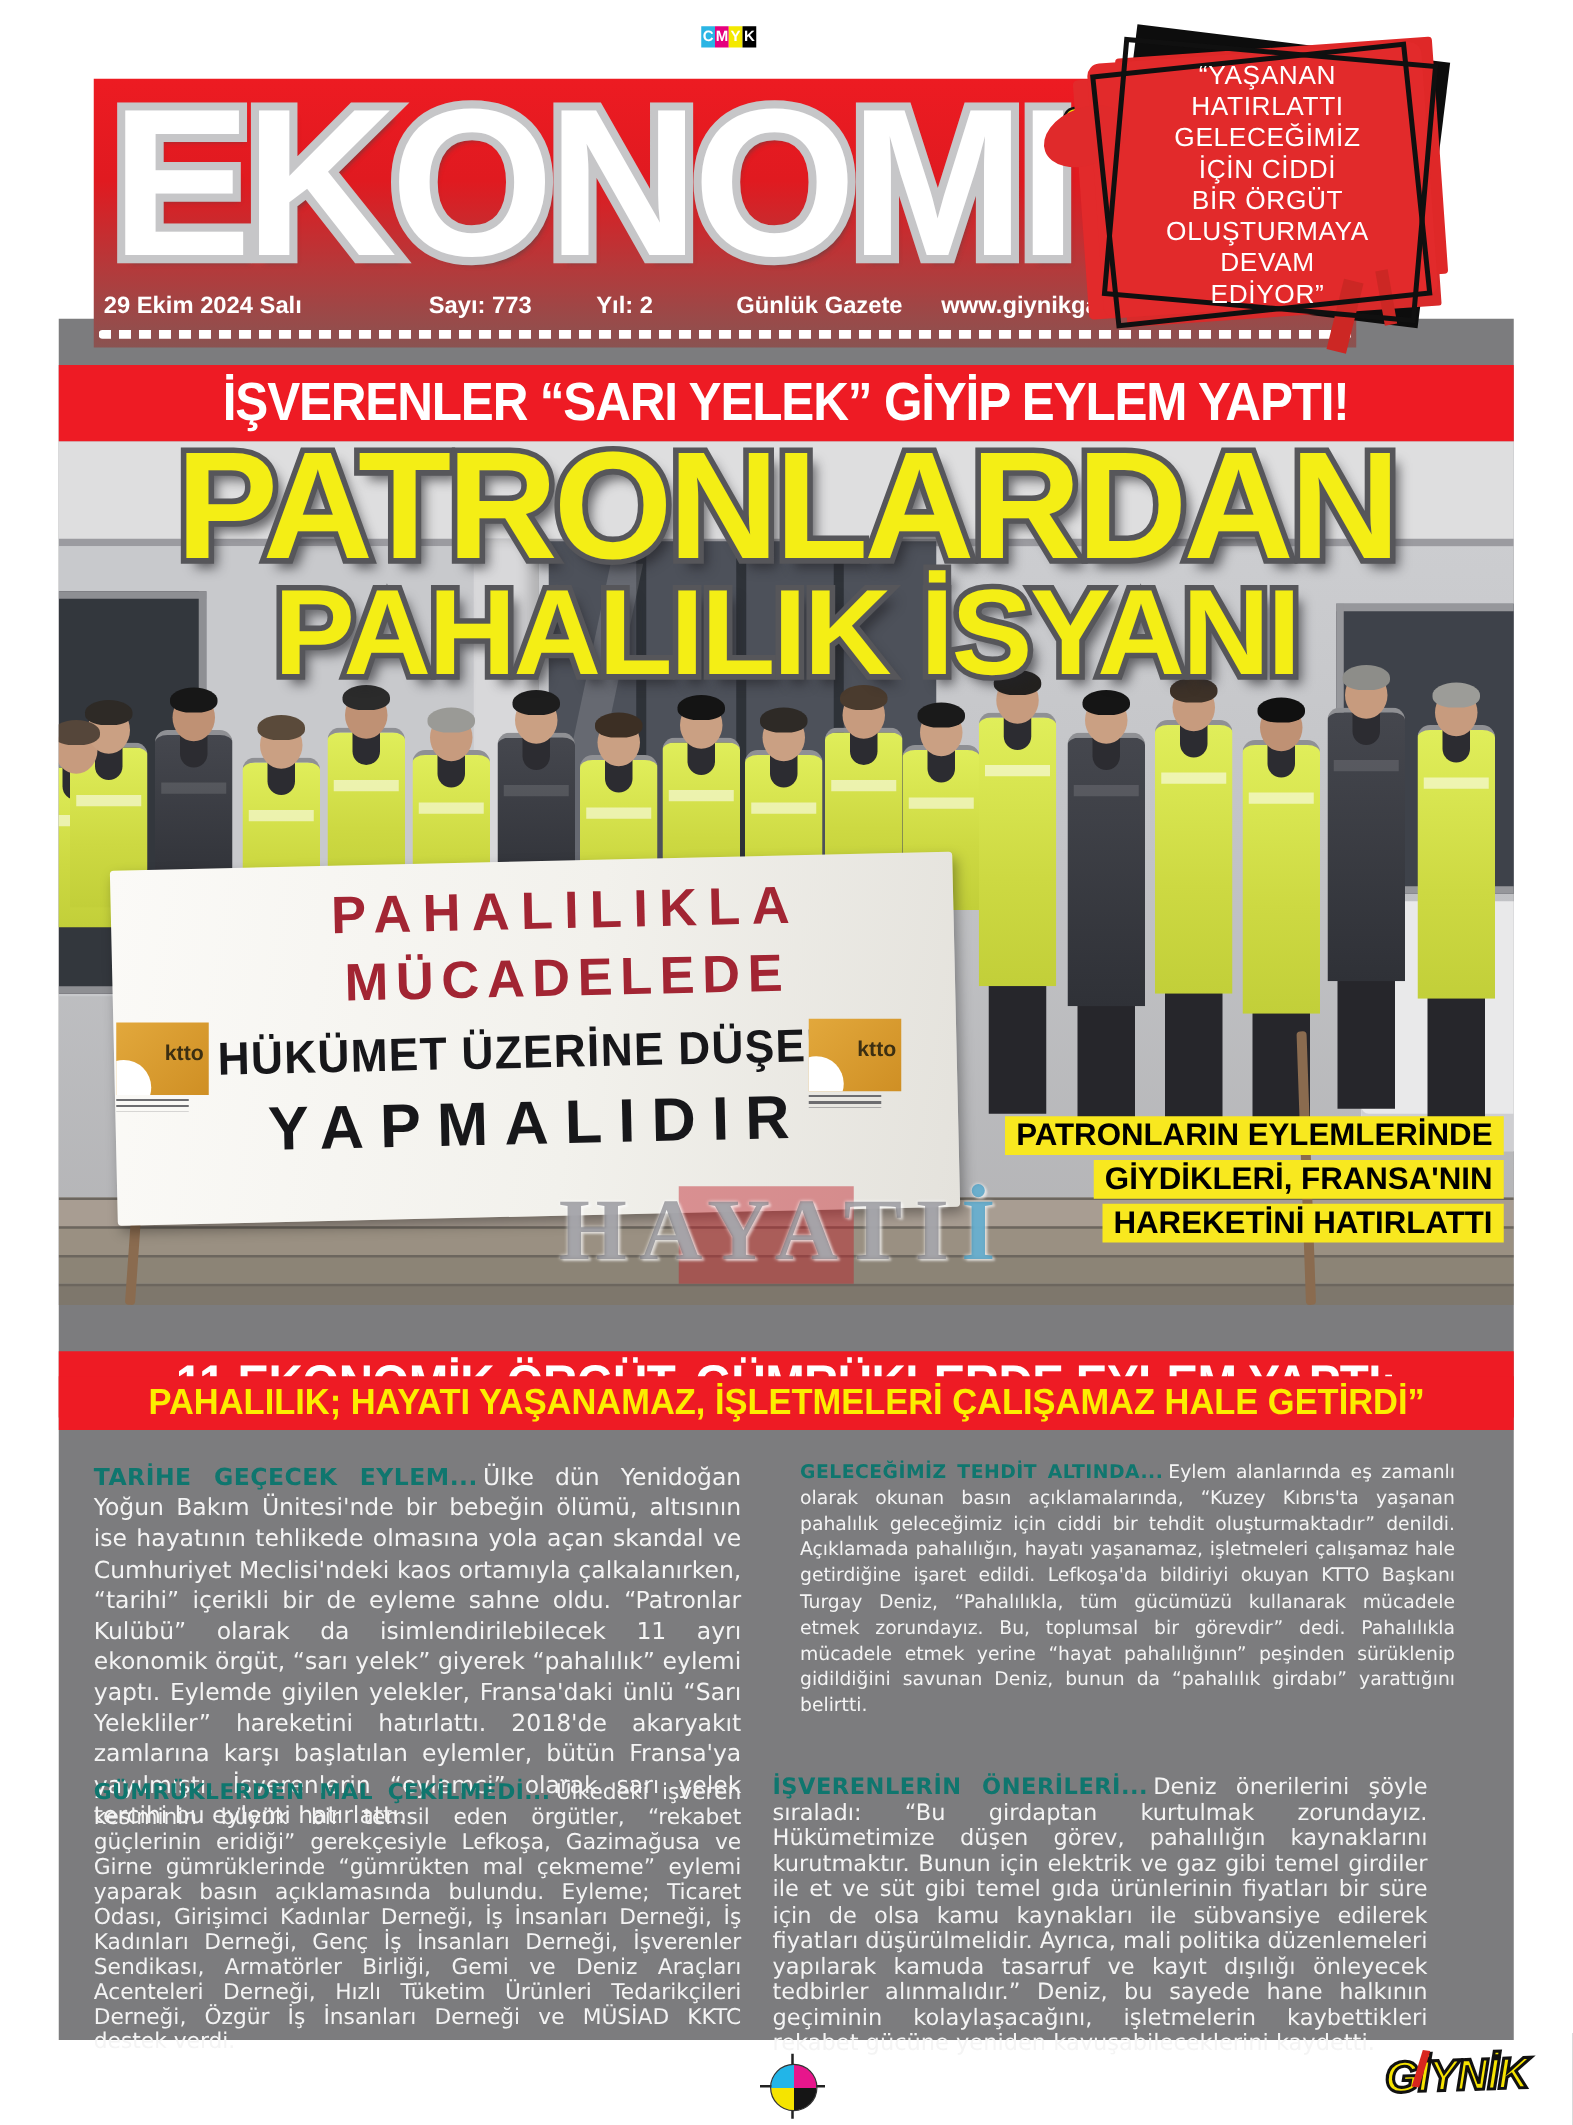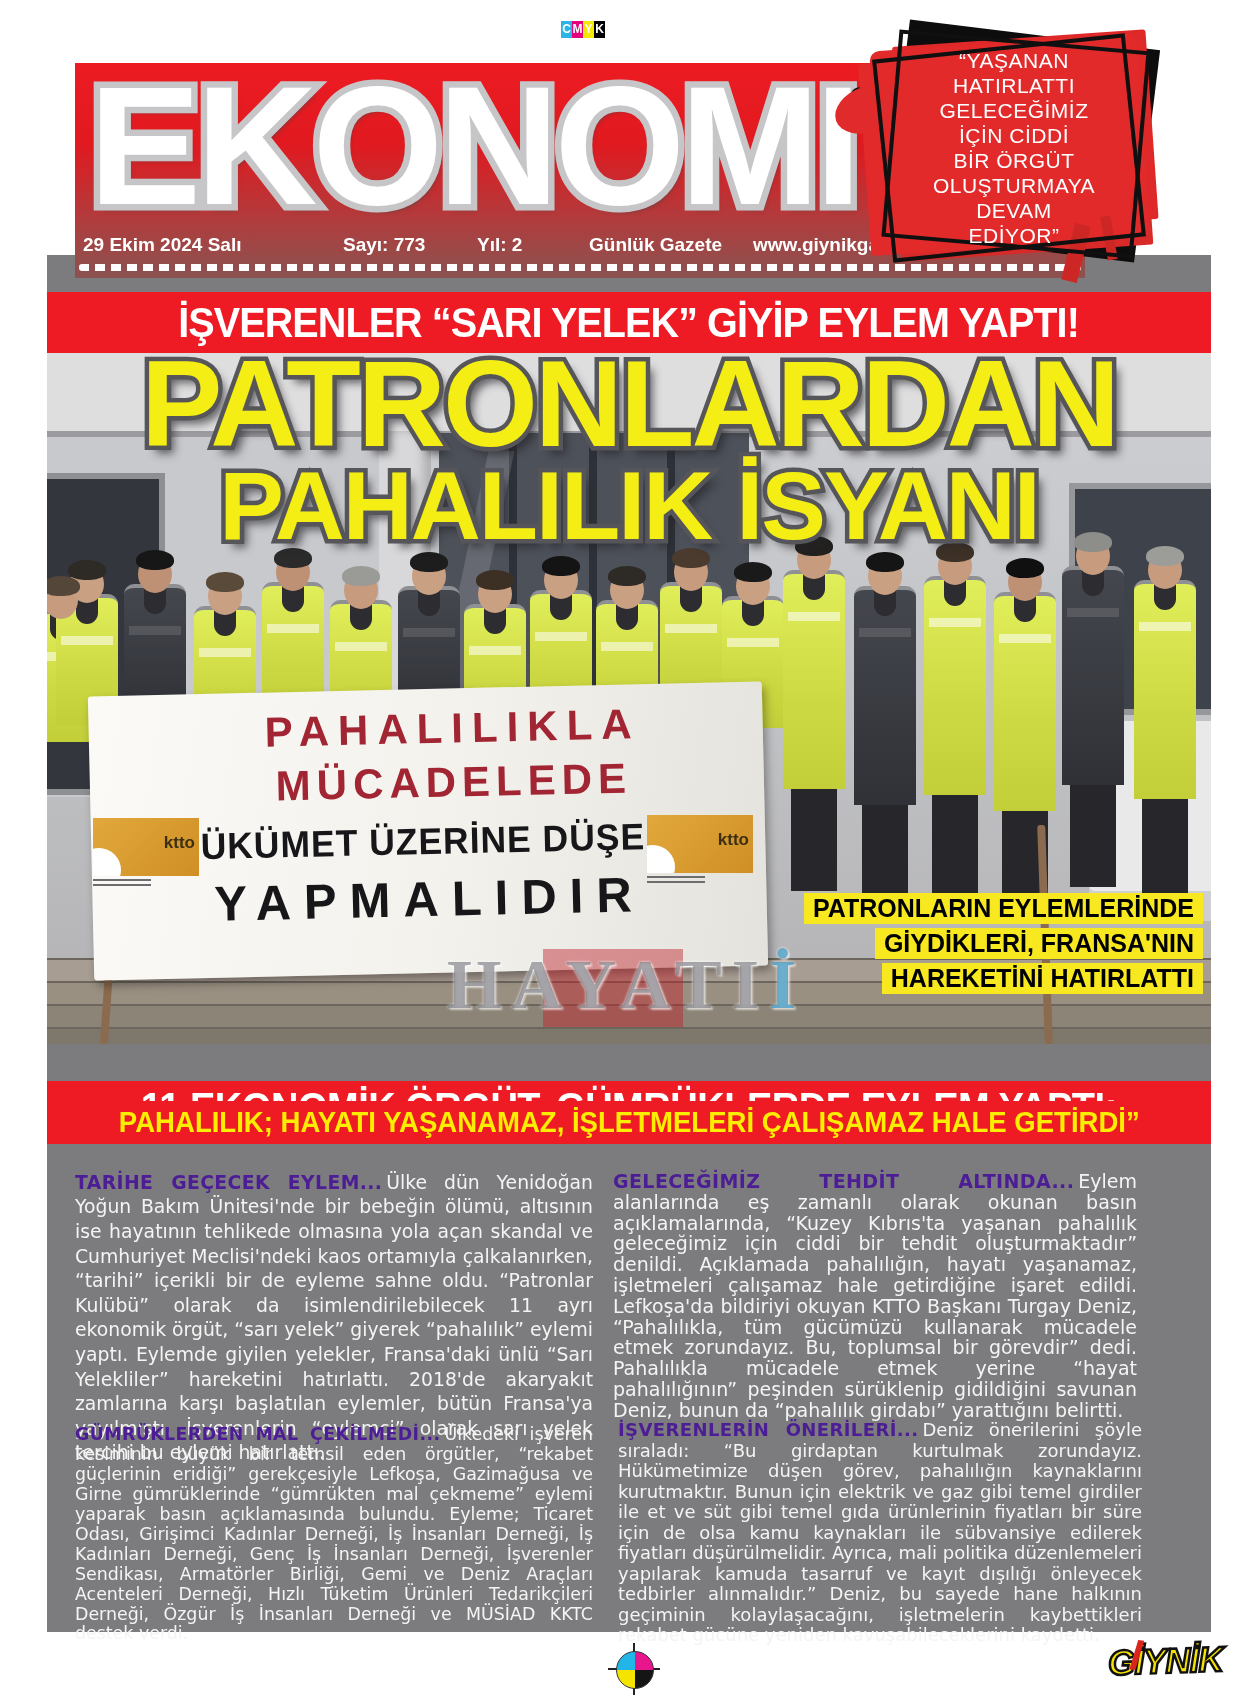--- a/index.html
+++ b/index.html
@@ -101,21 +101,21 @@
 
   .banner{position:absolute;left:44px;top:336px;width:674px;height:284px;z-index:3;transform:rotate(-1.3deg);
           background:linear-gradient(100deg,#fbfaf7 0%,#f2f1ec 55%,#e4e2dc 100%);
           box-shadow:3px 5px 10px rgba(0,0,0,.35);border-radius:3px;}
   .bn-l1{margin-top:16px;text-align:center;color:#a22533;font-weight:800;font-size:42px;letter-spacing:9px;padding-left:54px;}
   .bn-l2{text-align:center;color:#a22533;font-weight:800;font-size:42px;letter-spacing:6px;padding-left:54px;margin-top:6px;}
   .bn-l3{text-align:center;color:#17171a;font-weight:800;font-size:37px;letter-spacing:1px;margin-top:14px;transform:scaleX(.96);}
   .bn-l4{text-align:center;color:#17171a;font-weight:800;font-size:49px;letter-spacing:13px;margin-top:8px;}
   .ktto{position:absolute;width:58px;z-index:4;}
   .ktto-l{left:46px;top:465px;} .ktto-r{left:600px;top:462px;}
-  .ktto .sq{position:relative;width:58px;height:58px;background:linear-gradient(135deg,#e2a83c,#cf8f24);overflow:hidden;padding-left:48px;}
+  .ktto .sq{position:relative;width:74px;height:58px;background:linear-gradient(135deg,#e2a83c,#cf8f24);overflow:hidden;}
   .ktto .sq::before{content:"";position:absolute;left:-16px;bottom:-16px;width:44px;height:44px;border-radius:50%;background:#fff;}
   .ktto .nm{position:absolute;right:4px;top:16px;font:bold 17px/17px "Liberation Sans",sans-serif;color:#3c2f12;}
   .ktto .yr{position:absolute;left:3px;bottom:4px;font:bold 8px/8px "Liberation Sans",sans-serif;color:#fff;}
   .ktto .cap{margin-top:3px;height:10px;
        background:repeating-linear-gradient(180deg,#6d6d70 0 2px,rgba(0,0,0,0) 2px 5px);}
 
   .watermark{position:absolute;left:400px;top:592px;z-index:4;font-family:"Liberation Serif",serif;
              font-size:70px;font-weight:bold;letter-spacing:10px;white-space:nowrap;
              color:rgba(110,110,118,.60);text-shadow:0 0 3px rgba(255,255,255,.85),2px 2px 2px rgba(255,255,255,.5);}
   .watermark .wm-red{position:absolute;left:96px;top:4px;width:140px;height:78px;background:rgba(190,30,40,.45);z-index:-1;}
@@ -129,24 +129,24 @@
   .strip1{position:absolute;left:47px;top:1045px;width:1164px;height:53px;background:#ee1b24;z-index:2;
           display:flex;align-items:center;justify-content:center;margin-top:36px;}
   .strip1 span{color:#fff;font-weight:900;font-size:40px;white-space:nowrap;transform:scaleX(.95);letter-spacing:-.5px;}
   .strip2{position:absolute;left:47px;top:1101px;width:1164px;height:43px;background:#ee1b24;z-index:2;
           display:flex;align-items:center;justify-content:center;}
   .strip2 span{color:#fcee00;font-weight:900;font-size:29px;white-space:nowrap;transform:scaleX(.95);}
 
   
   .art{position:absolute;color:#f4f4f4;font-family:"DejaVu Sans","Liberation Sans",sans-serif;
        text-align:justify;z-index:2;}
-  .art .lead{color:#4c1d95;font-weight:800;letter-spacing:.4px;margin-right:4px;}
+  .art .lead{color:#0f766e;font-weight:800;letter-spacing:.4px;margin-right:4px;}
   .a0{left:75px;top:1152px;width:518px;font-size:18.8px;line-height:24.6px;}
   .a1{left:75px;top:1408px;width:518px;font-size:17.4px;line-height:19.9px;}
-  .a2{left:613px;top:1152px;width:524px;font-size:19px;line-height:20.8px;}
+  .a2{left:640px;top:1152px;width:524px;font-size:15px;line-height:20.8px;}
   .a3{left:618px;top:1402px;width:524px;font-size:18.0px;line-height:20.5px;}
 
   
   .regmark{position:absolute;left:612px;top:1647px;width:44px;height:44px;z-index:3;}
   .regmark .disc{position:absolute;left:4px;top:4px;width:36px;height:36px;border-radius:50%;
       background:conic-gradient(#e7168c 0 90deg,#151515 90deg 180deg,#f5e400 180deg 270deg,#22b5e8 270deg 360deg);
       border:1px solid #333;}
   .regmark .h{position:absolute;left:-4px;top:21px;width:52px;height:2px;background:#222;}
   .regmark .v{position:absolute;left:21px;top:-4px;width:2px;height:52px;background:#222;}
   .giynik{position:absolute;left:1108px;top:1642px;z-index:3;transform:rotate(-2deg);}

